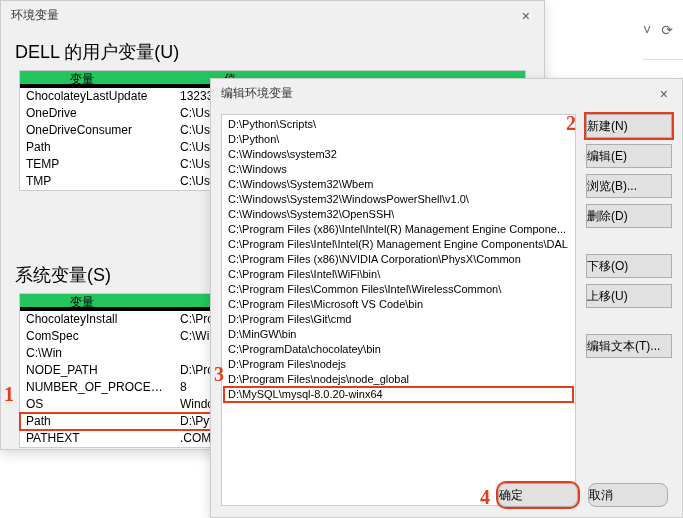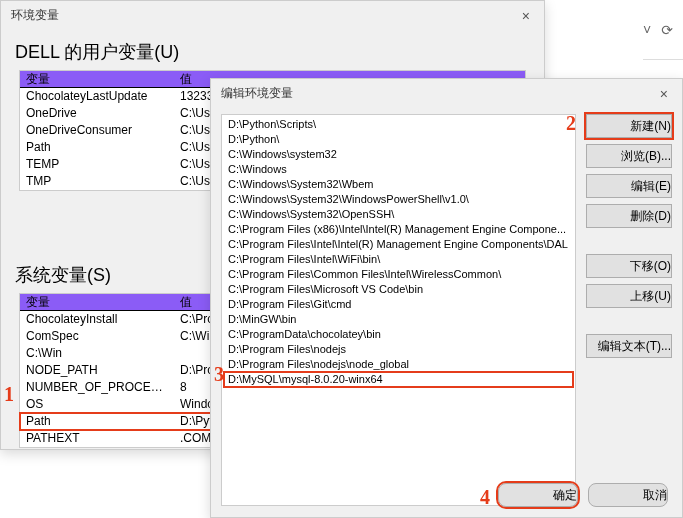--- a/index.html
+++ b/index.html
@@ -44,21 +44,21 @@
     margin: 0 18px;
     background: #fff;
     border: 1px solid #ccc;
   }
   .thead, .trow {
     display: flex;
     font-size: 12px;
     height: 17px;
     line-height: 17px;
   }
-  .thead { border-bottom: 1px solid #000000; background: #8b5cf6; }
+  .thead { border-bottom: 4px solid #000000; background: #22c55e; padding-left: 44px; }
   .thead .cell { font-weight: normal; color: #000; }
   .cell {
     padding: 0 6px;
     white-space: nowrap;
     overflow: hidden;
     text-overflow: ellipsis;
   }
   .cell.c1 { flex: 0 0 154px; }
   .cell.c2 { flex: 1 1 auto; }
   .trow.highlight { outline: 2px solid #e53c1a; outline-offset: -1px; }
@@ -104,21 +104,21 @@
     flex: 0 0 86px;
     display: flex;
     flex-direction: column;
     gap: 6px;
   }
   .btn {
     background: #e1e1e1;
     border: 1px solid #adadad;
     height: 24px;
     line-height: 22px;
-    text-align: right;
+    text-align: left;
     font-size: 12px;
     color: #000;
     cursor: default;
   }
   .btn.red-box { outline: 2px solid #e53c1a; outline-offset: 0; }
   .footer-btns {
     position: absolute;
     right: 14px; bottom: 10px;
     display: flex;
     gap: 10px;
@@ -252,34 +252,35 @@
     <div class="pathlist" id="pathlist">
         <div class="item">D:\Python\Scripts\</div>
         <div class="item">D:\Python\</div>
         <div class="item">C:\Windows\system32</div>
         <div class="item">C:\Windows</div>
         <div class="item">C:\Windows\System32\Wbem</div>
         <div class="item">C:\Windows\System32\WindowsPowerShell\v1.0\</div>
         <div class="item">C:\Windows\System32\OpenSSH\</div>
         <div class="item">C:\Program Files (x86)\Intel\Intel(R) Management Engine Compone...</div>
         <div class="item">C:\Program Files\Intel\Intel(R) Management Engine Components\DAL</div>
+        <div class="item">C:\Program Files (x86)\NVIDIA Corporation\PhysX\Common</div>
         <div class="item">C:\Program Files\Intel\WiFi\bin\</div>
         <div class="item">C:\Program Files\Common Files\Intel\WirelessCommon\</div>
         <div class="item">C:\Program Files\Microsoft VS Code\bin</div>
         <div class="item">D:\Program Files\Git\cmd</div>
         <div class="item">D:\MinGW\bin</div>
         <div class="item">C:\ProgramData\chocolatey\bin</div>
         <div class="item">D:\Program Files\nodejs</div>
         <div class="item">D:\Program Files\nodejs\node_global</div>
         <div class="item highlight">D:\MySQL\mysql-8.0.20-winx64</div>
       </div>
     <div class="btncol">
       <div class="btn red-box">新建(N)</div>
+      <div class="btn">编辑(E)</div>
       <div class="btn">浏览(B)...</div>
-      <div class="btn">编辑(E)</div>
       <div class="btn">删除(D)</div>
       <div style="height:14px"></div>
       <div class="btn">下移(O)</div>
       <div class="btn">上移(U)</div>
       <div style="height:14px"></div>
       <div class="btn">编辑文本(T)...</div>
     </div>
   </div>
   <div class="footer-btns">
     <div class="btn red-box">确定</div>

